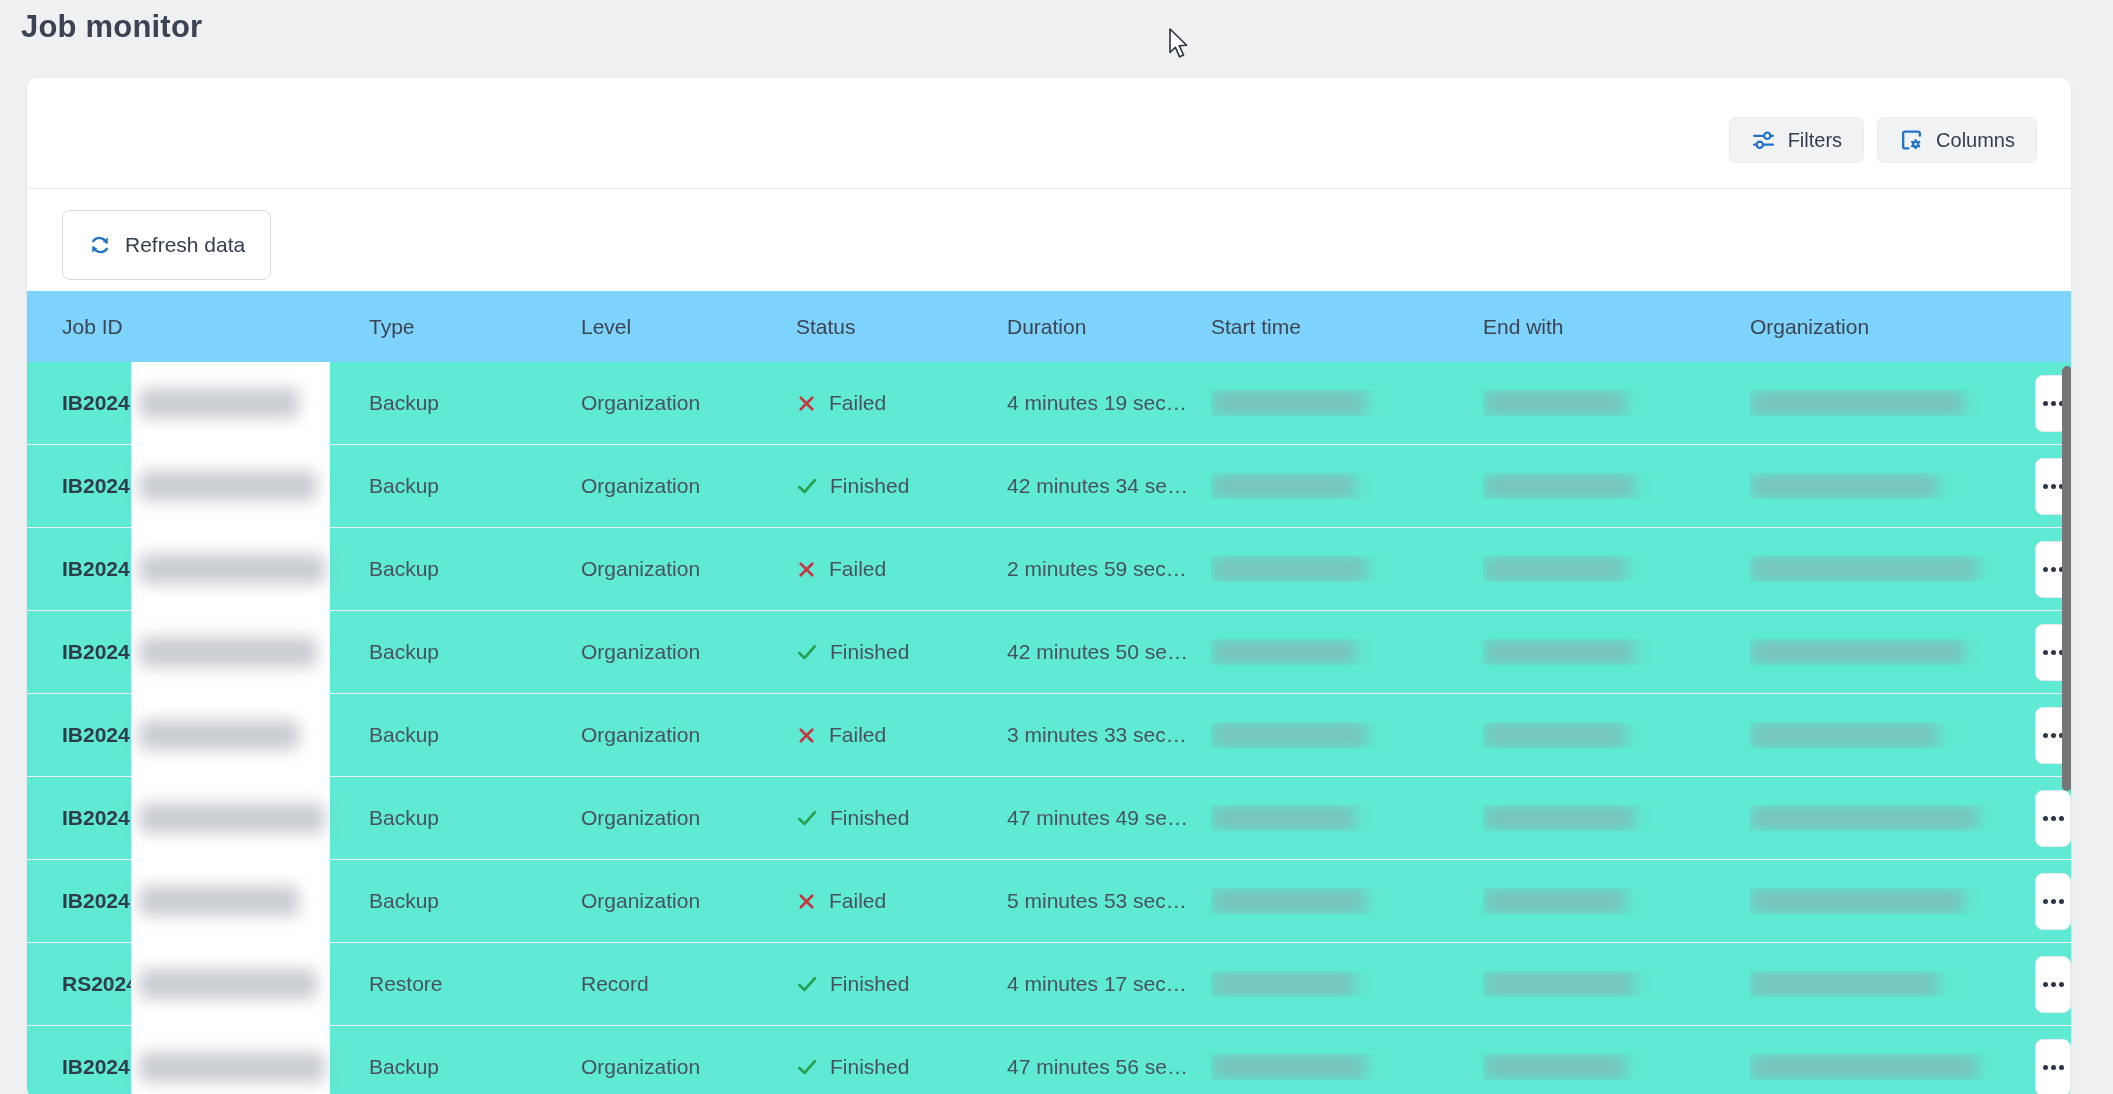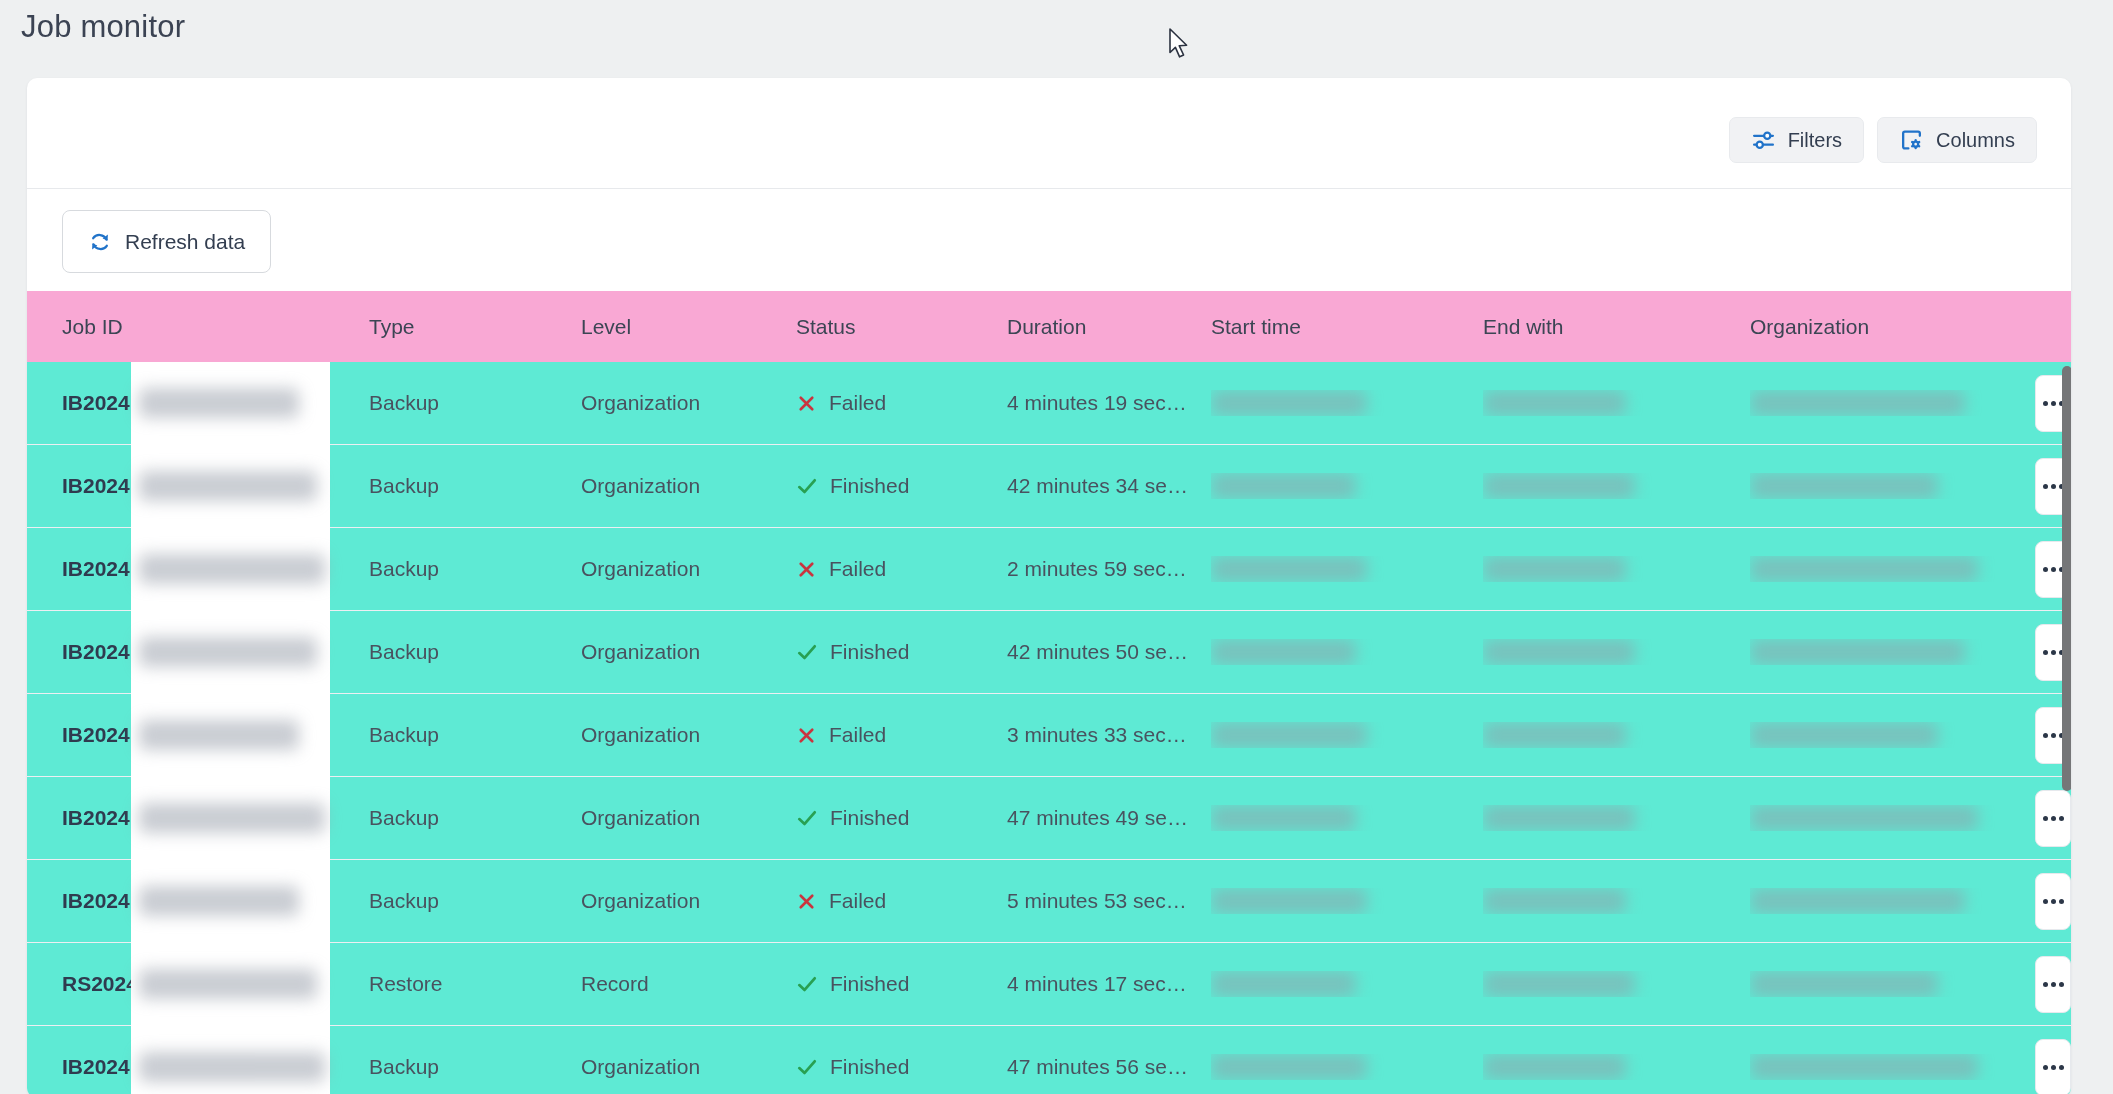--- a/index.html
+++ b/index.html
@@ -6,21 +6,21 @@
   html,body { width:2113px; height:1094px; }
   body {
     font-family: "Liberation Sans", "DejaVu Sans", sans-serif;
     background:#eef0f1;
     position:relative;
     overflow:hidden;
     color:#4a5361;
   }
   .page-title {
     position:absolute; left:21px; top:9px;
-    font-size:31px; font-weight:400; color:#3b4353; letter-spacing:.2px;
+    font-size:31px; font-weight:700; color:#3b4353; letter-spacing:.2px;
   }
   .card {
     position:absolute; left:27px; top:78px; width:2044px; height:1020px;
     background:#ffffff; border-radius:10px;
     box-shadow:0 1px 3px rgba(20,30,50,.07);
     overflow:hidden;
   }
   
   .toolbar1 { position:absolute; left:0; top:0; width:100%; height:110px; }
   .search-box {
@@ -39,21 +39,21 @@
     display:flex; align-items:center; gap:12px; height:46px; padding:0 21px;
     background:#f1f2f4; border:1px solid #e8eaed; border-radius:7px;
     font-size:20px; color:#333e50; cursor:pointer;
     font-family:"Liberation Sans", sans-serif;
     justify-content:flex-end;
   }
   .divider { position:absolute; left:0; top:110px; width:100%; height:1px; background:#e7e9ec; }
   
   .toolbar2 { position:absolute; left:0; top:111px; width:100%; height:102px; }
   .btn-outline {
-    position:absolute; left:35px; top:21px; height:63px; padding:0 25px;
+    position:absolute; left:35px; top:21px; height:70px; padding:0 25px;
     display:flex; align-items:center; gap:13px;
     background:#fff; border:1px solid #d7dade; border-radius:8px;
     font-size:21px; color:#333e50; cursor:pointer;
     font-family:"Liberation Sans", sans-serif;
   }
   .checkbox-group {
     position:absolute; right:28px; top:0; height:102px;
     display:flex; align-items:center; gap:13px;
   }
   .checkbox {
@@ -62,21 +62,21 @@
   }
   .checkbox-label { font-size:21px; color:#3f4857; }
   
   .grid {
     display:grid;
     grid-template-columns:307px 212px 215px 211px 204px 272px 267px 285px 1fr;
     padding-left:35px; align-items:center;
   }
   .thead {
     position:absolute; left:0; top:213px; width:100%; height:71px;
-    background:#f9a8d4; font-size:21px; color:#3c4554;
+    background:#7dd3fc; font-size:21px; color:#3c4554;
   }
   .rows { position:absolute; left:0; top:284px; width:100%; bottom:0; }
   .redact-strip {
     position:absolute; left:104px; top:0; bottom:0; width:199px;
     background:#fff; z-index:2;
   }
   .row {
     height:83px; border-bottom:1px solid #edeff2; position:relative;
     font-size:21px; color:#49525f; background:#5eead4;
   }

